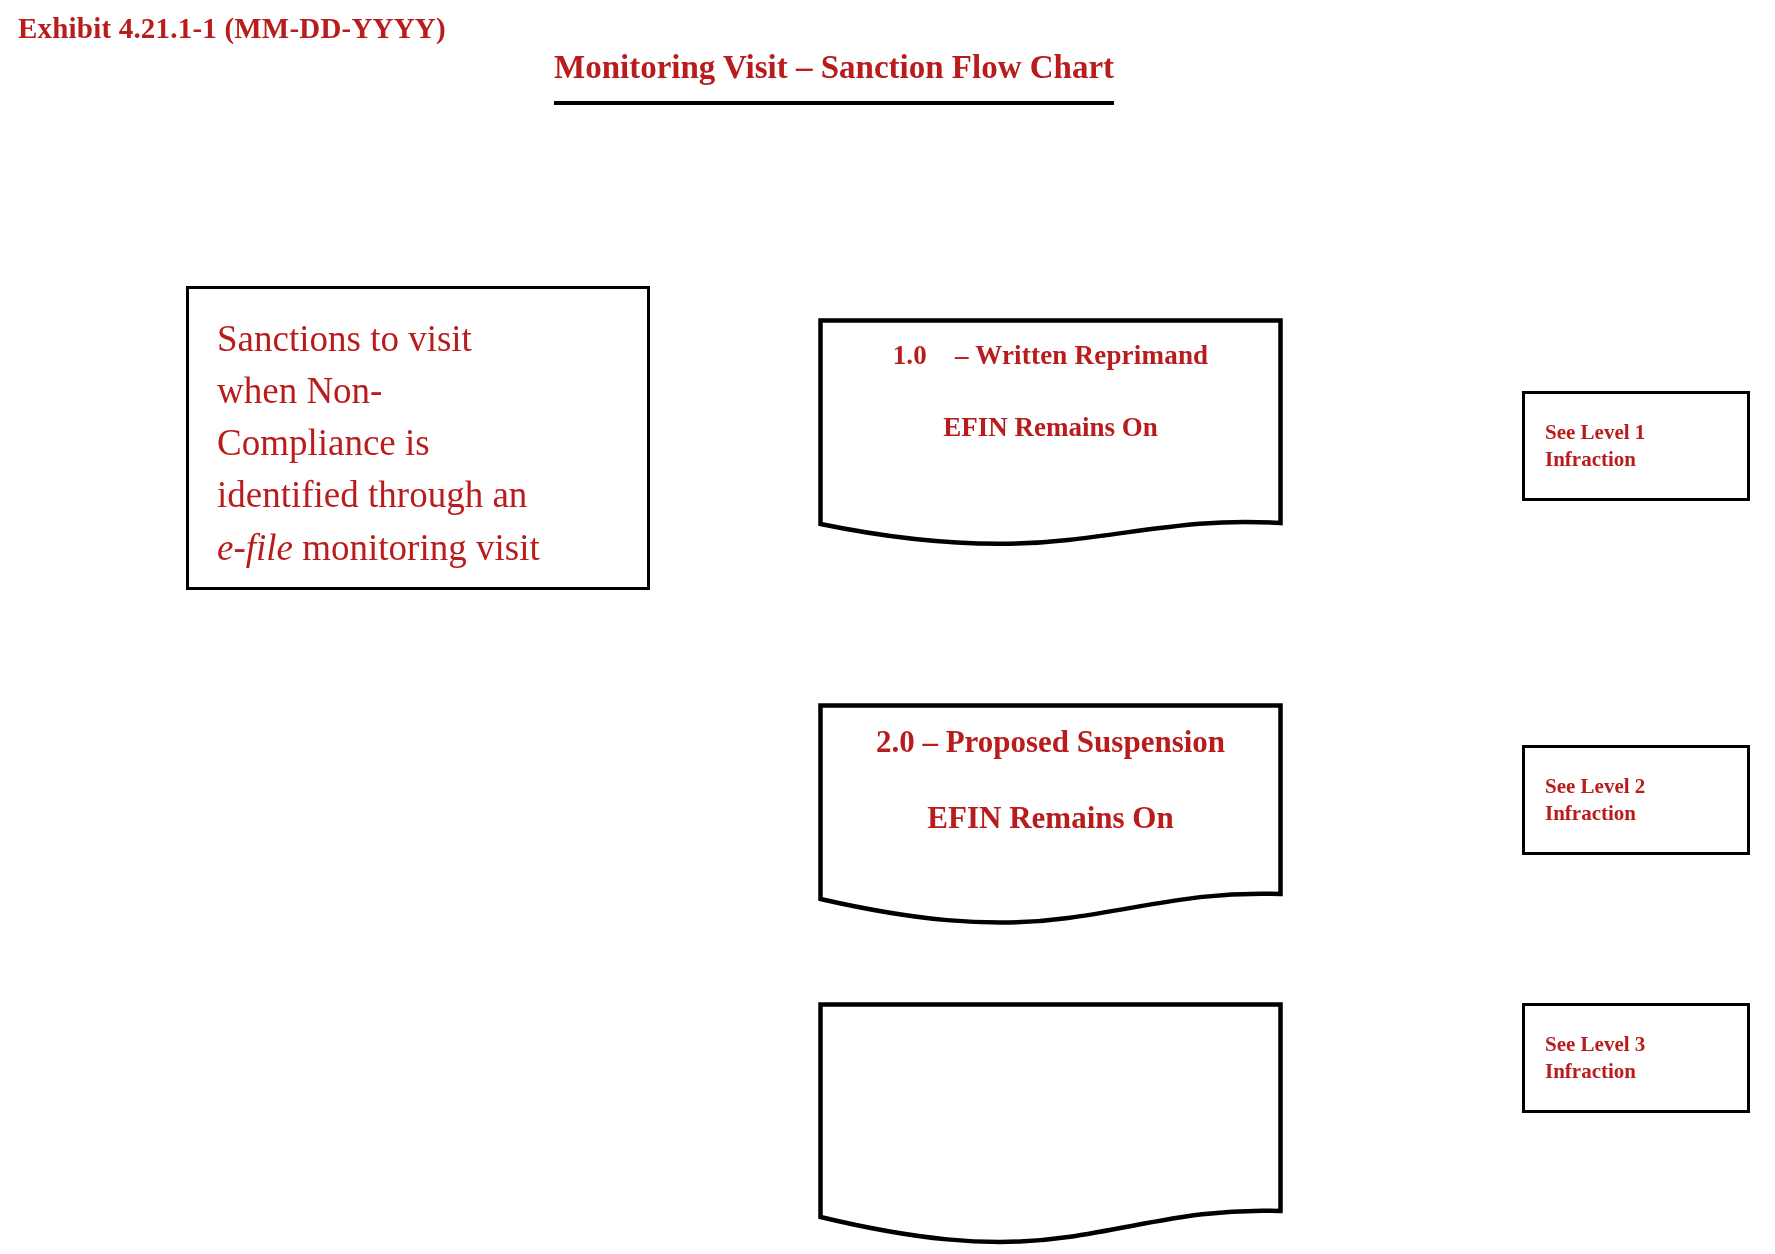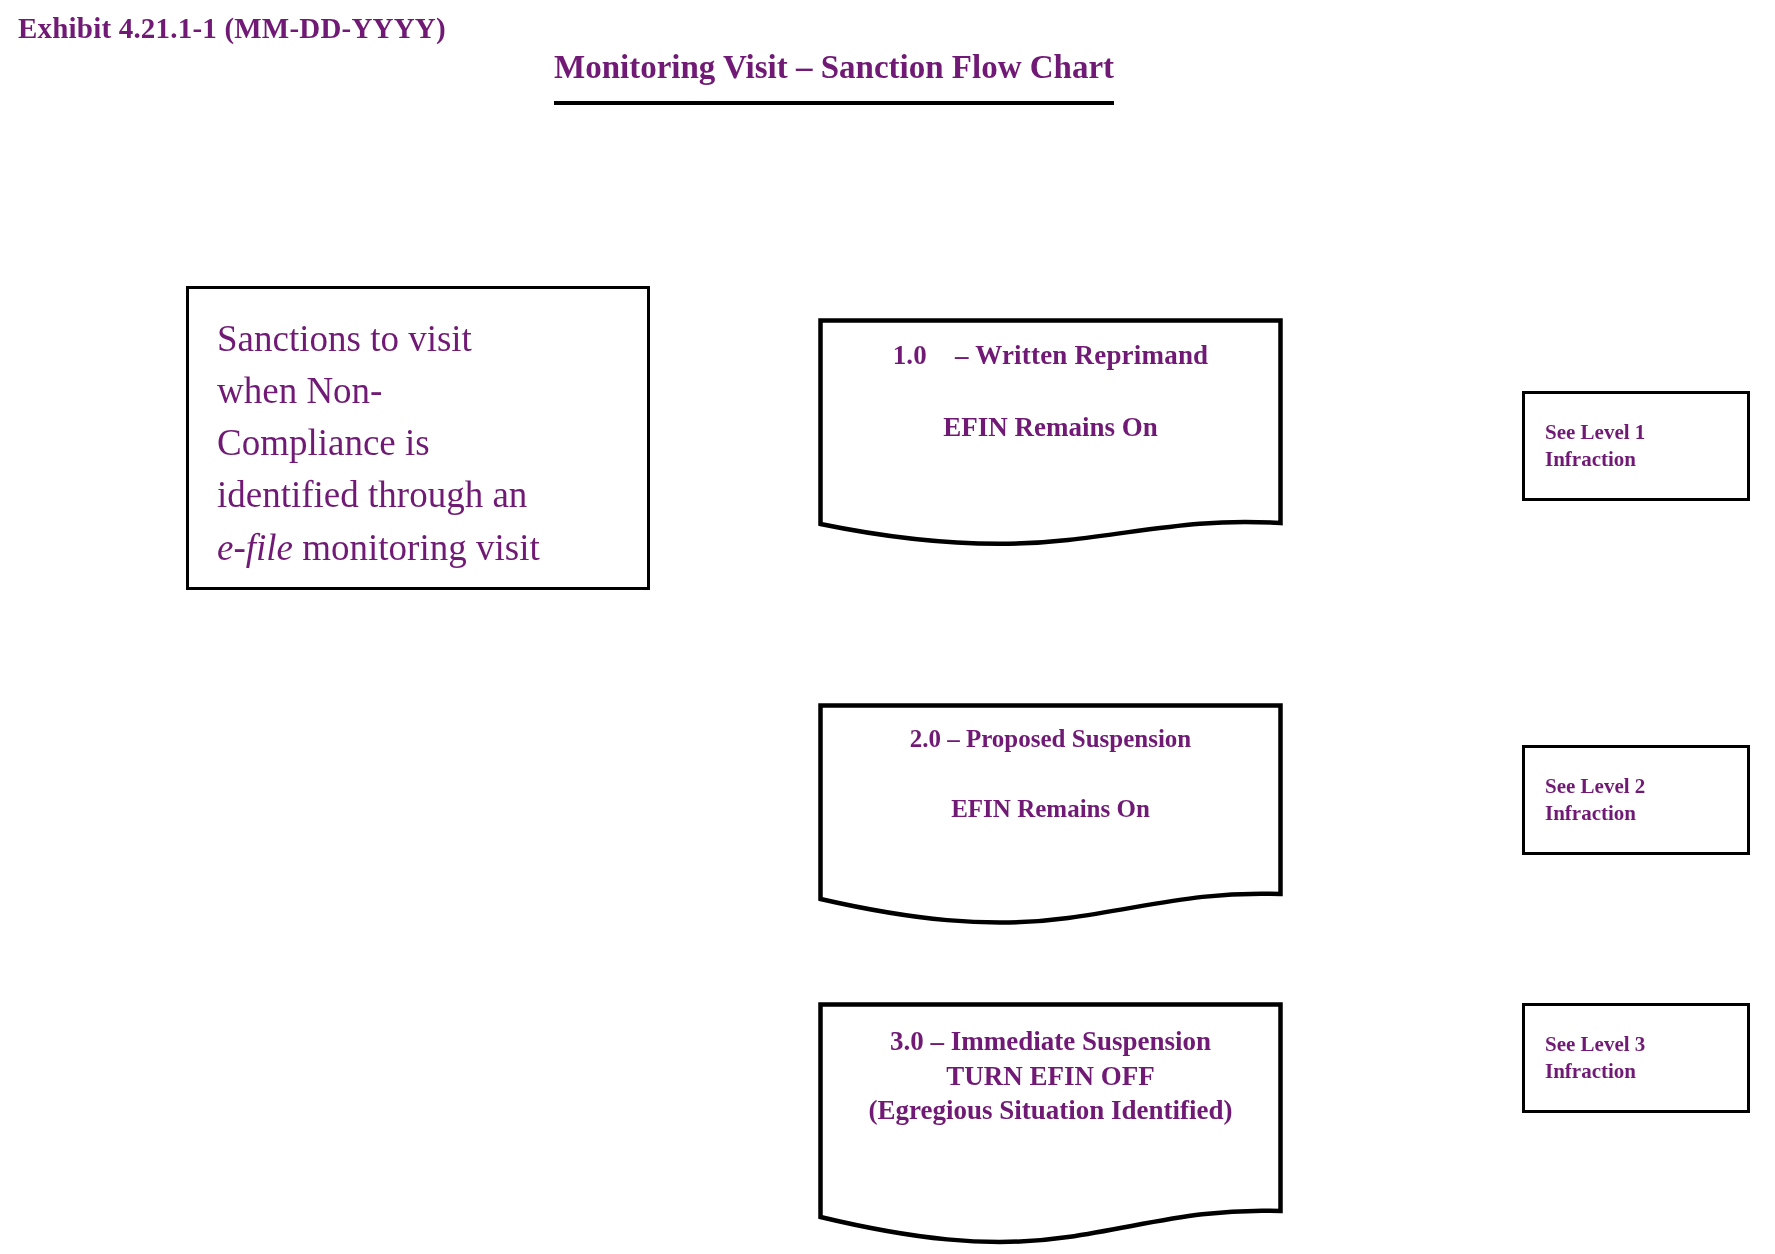--- a/index.html
+++ b/index.html
@@ -7,21 +7,21 @@
     padding: 0;
     background: #ffffff;
   }
   #page {
     position: relative;
     width: 1775px;
     height: 1254px;
     background: #ffffff;
     overflow: hidden;
     font-family: "Liberation Serif", "DejaVu Serif", serif;
-    color: #701a75;
+    color: #b91c1c;
   }
 
   
   #exhibit-label {
     position: absolute;
     left: 18px;
     top: 12px;
     font-size: 29px;
     font-weight: bold;
     letter-spacing: 0.2px;
@@ -83,21 +83,21 @@
     font-weight: bold;
   }
 
   #doc-box-1 { left: 818px; top: 318px; height: 238px; }
   #doc-box-1 .doc-text { padding-top: 24px; font-size: 27px; line-height: 1.0; }
   #doc-box-1 .line-a { display:block; letter-spacing: 0.2px; }
   #doc-box-1 .line-b { display:block; margin-top: 45px; }
   #doc-box-1 .num { display:inline-block; margin-right: 28px; }
 
   #doc-box-2 { left: 818px; top: 703px; height: 228px; }
-  #doc-box-2 .doc-text { padding-top: 23px; font-size: 25px; line-height: 1.0; }
+  #doc-box-2 .doc-text { padding-top: 23px; font-size: 31px; line-height: 1.0; }
   #doc-box-2 .line-a { display:block; }
   #doc-box-2 .line-b { display:block; margin-top: 45px; }
 
   #doc-box-3 { left: 818px; top: 1002px; height: 248px; }
   #doc-box-3 .doc-text { padding-top: 22px; font-size: 27px; line-height: 1.28; }
   #doc-box-3 span { display:block; }
 
   
   .level-box {
     position: absolute;
@@ -166,25 +166,20 @@
 
   <div class="level-box" id="level-box-2">
     <div class="level-text">See Level 2
 Infraction</div>
   </div>
 
   <div class="doc-box" id="doc-box-3">
     <svg class="doc-svg" viewBox="0 0 465 248" preserveAspectRatio="none">
       <path d="M 2.5 2.5 L 462.5 2.5 L 462.5 209 C 380 206 330 223 250 235 C 170 247 90 236 2.5 215 Z" fill="#ffffff" stroke="#000000" stroke-width="4.5" stroke-linejoin="miter"></path>
     </svg>
-    <div class="doc-text">
-      <span>3.0 – Immediate Suspension</span>
-      <span>TURN EFIN OFF</span>
-      <span>(Egregious Situation Identified)</span>
-    </div>
   </div>
 
   <div class="level-box" id="level-box-3">
     <div class="level-text">See Level 3
 Infraction</div>
   </div>
 
 </div>
 
 </body></html>

